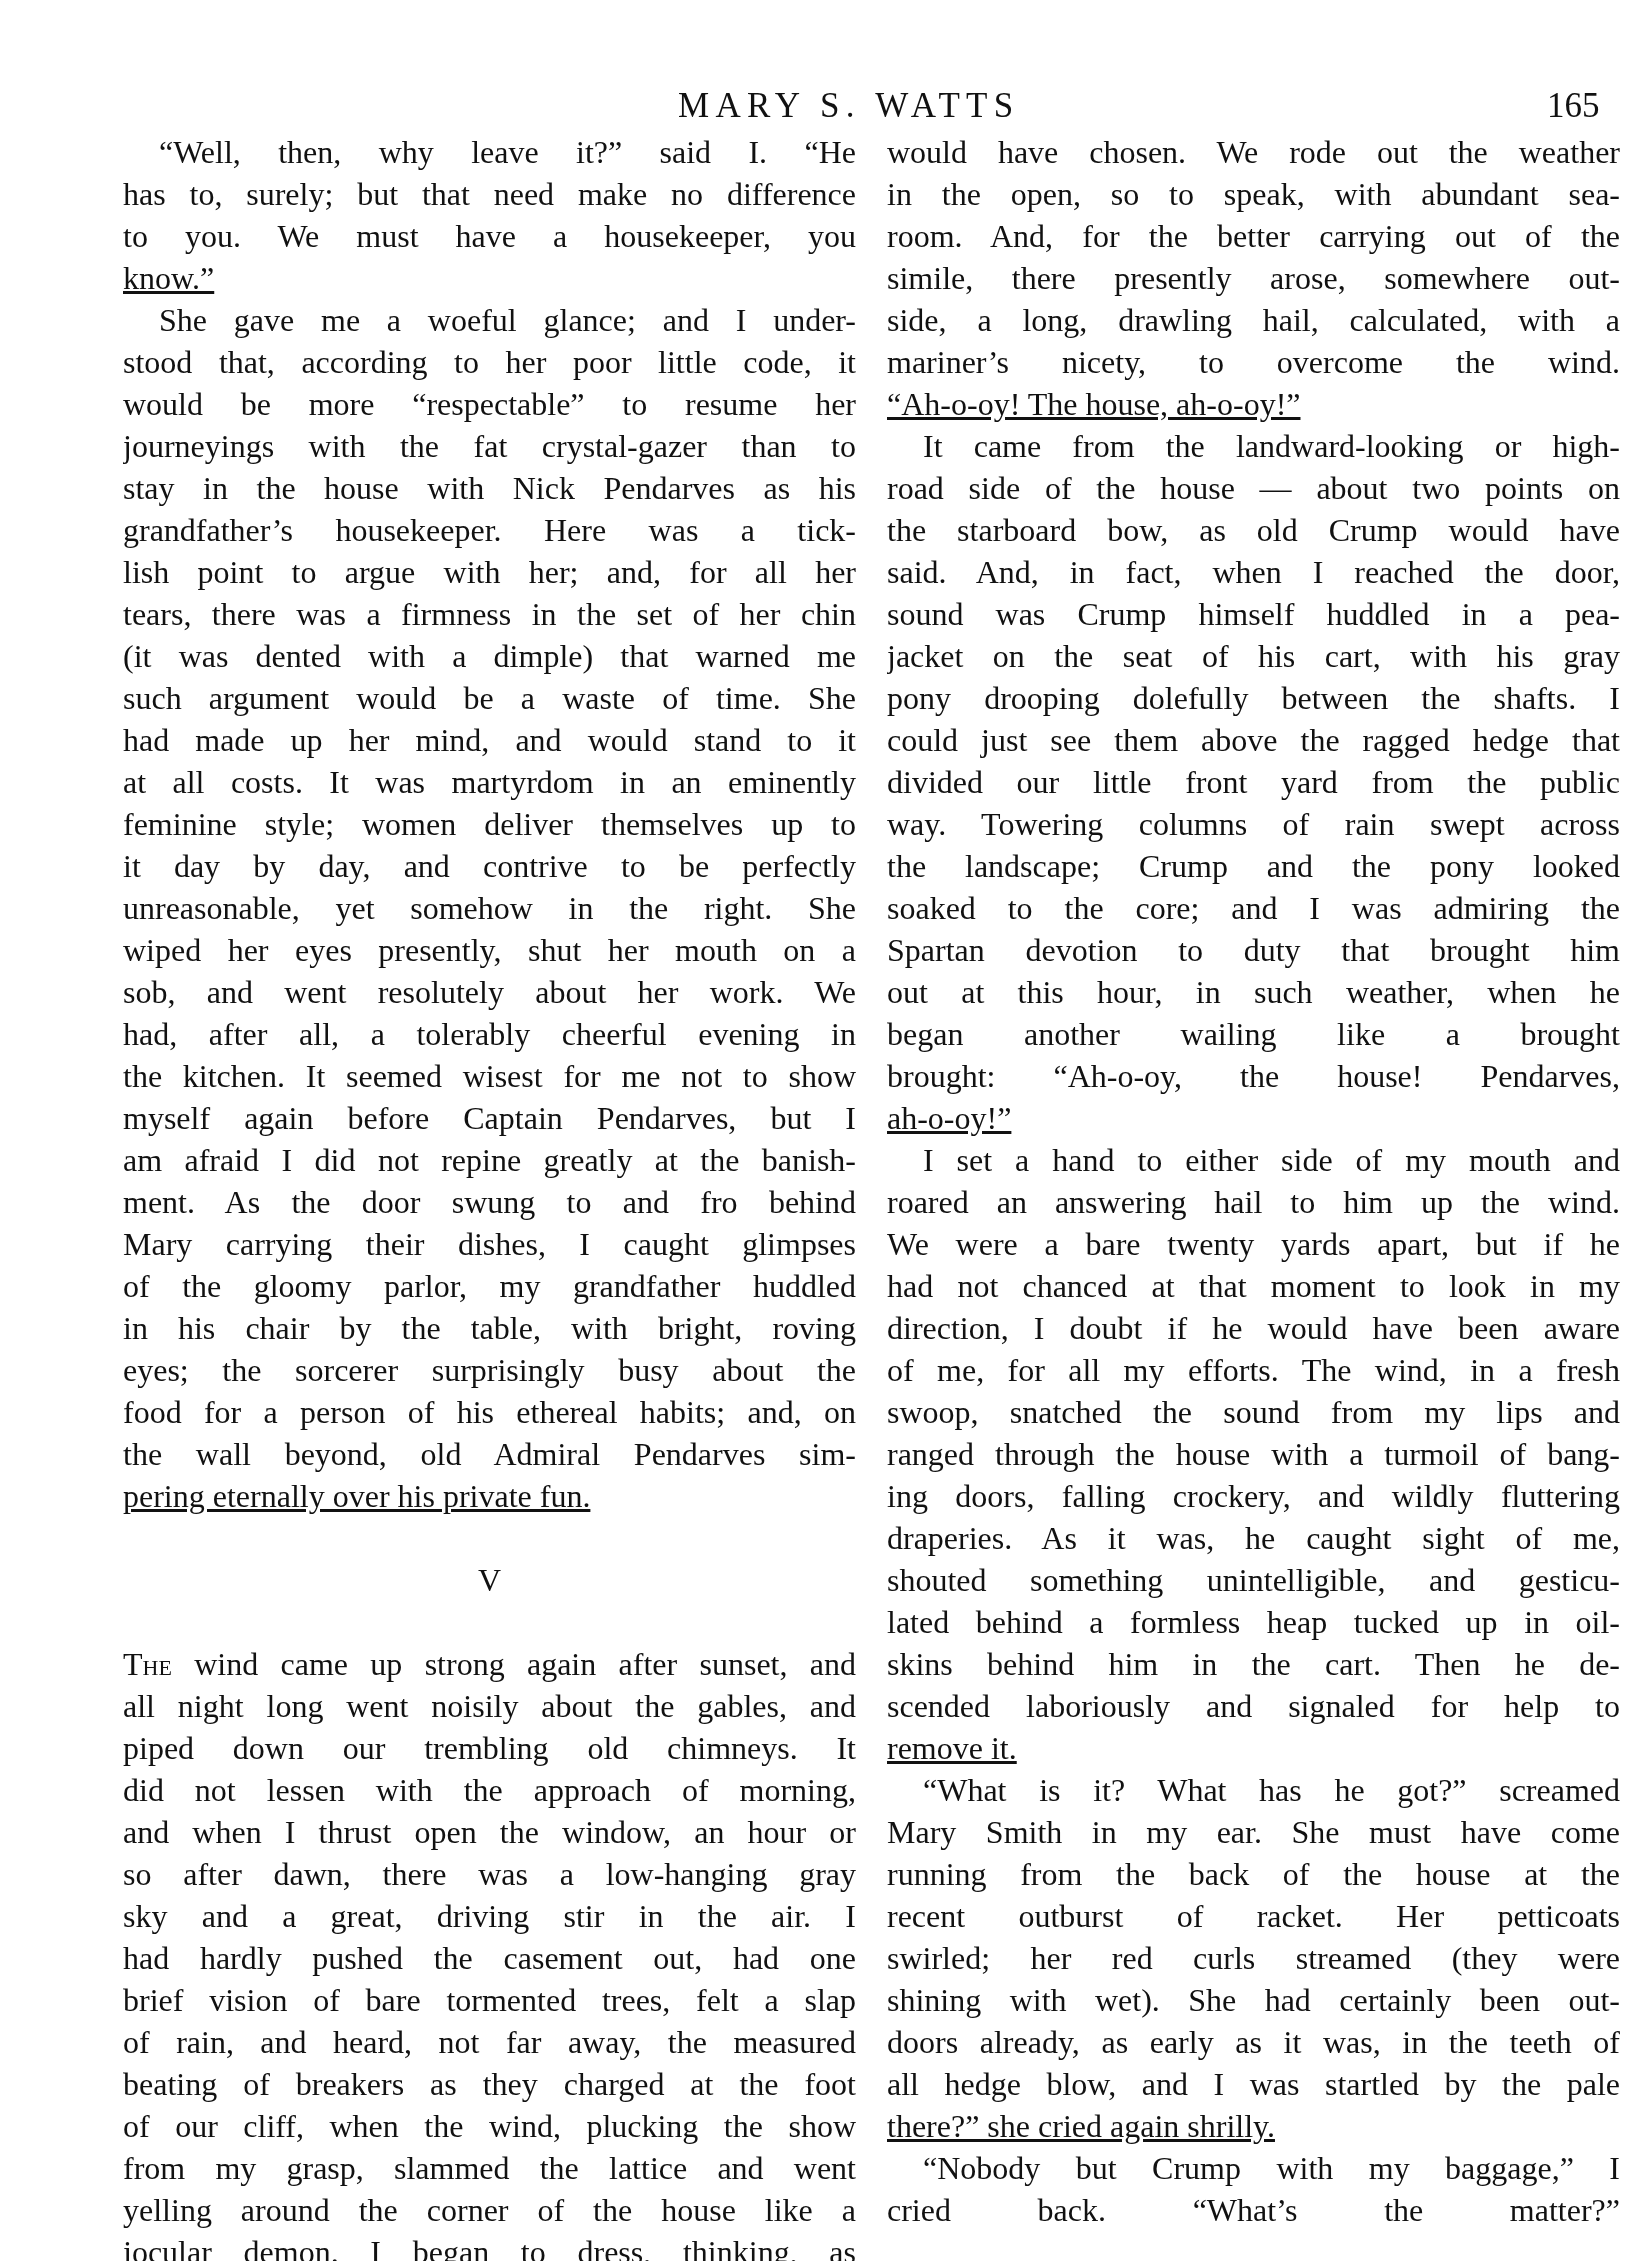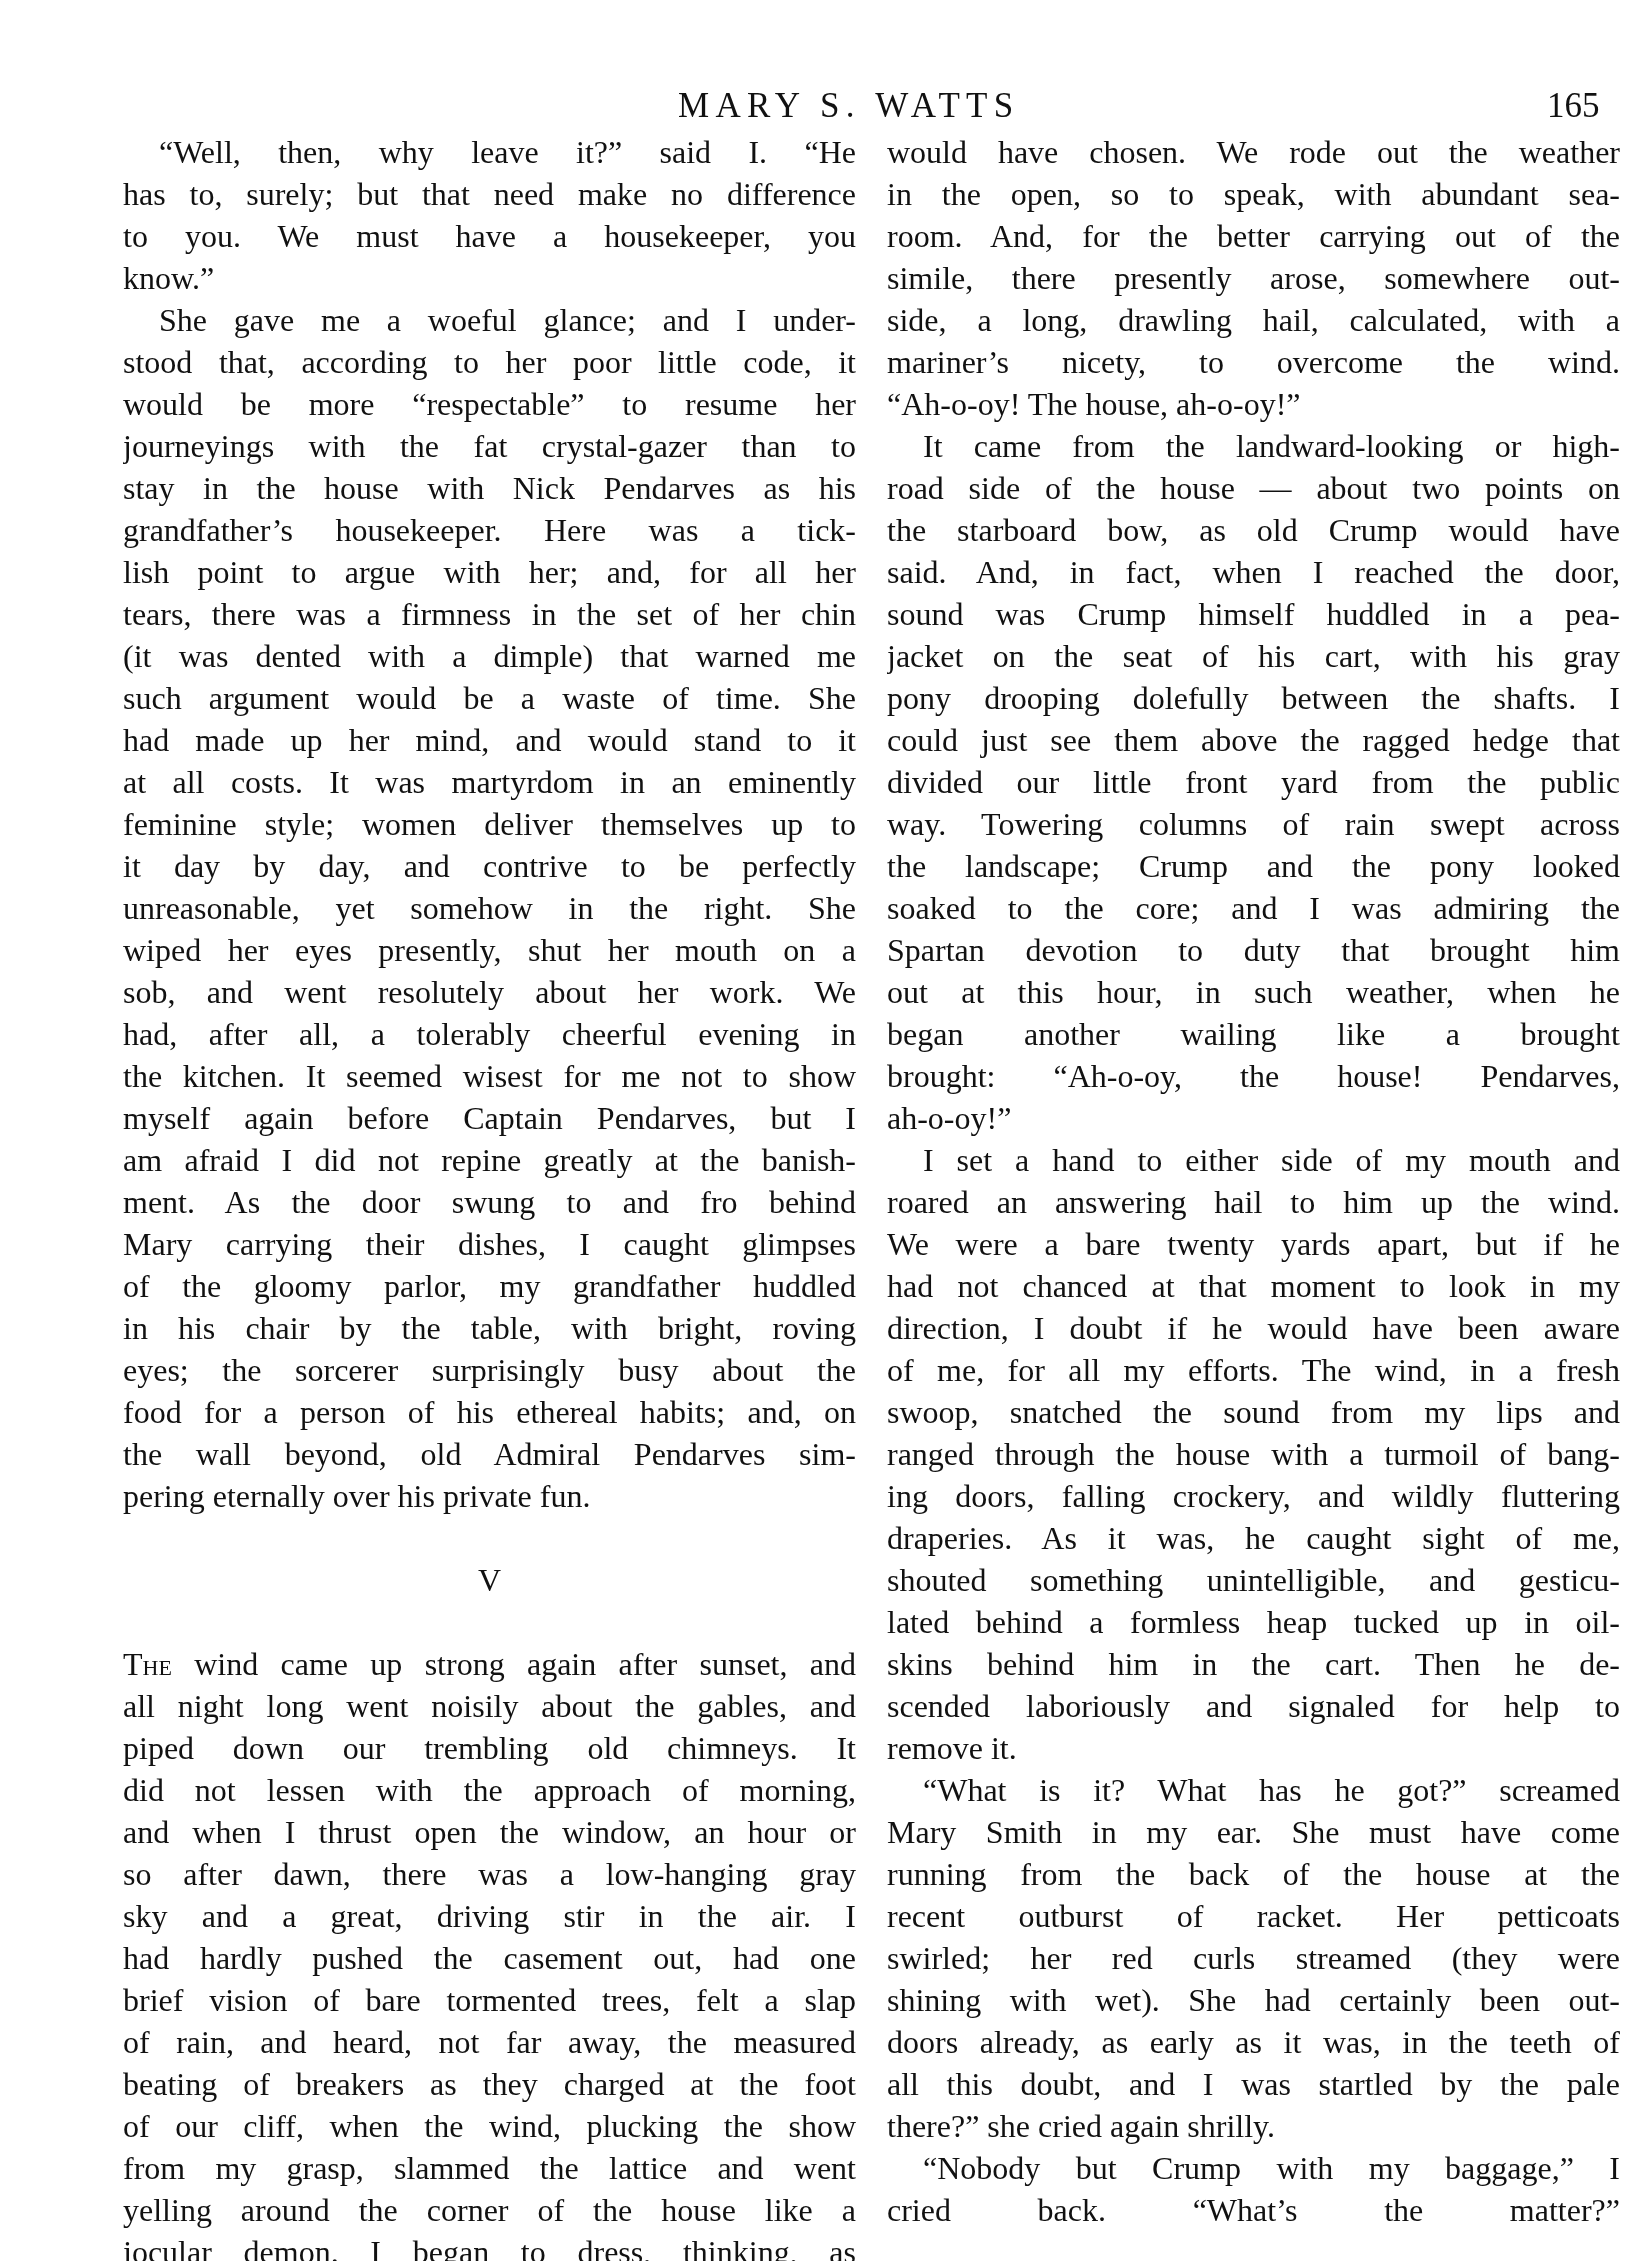--- a/index.html
+++ b/index.html
@@ -6,21 +6,21 @@
   body { width: 1646px; height: 2449px; position: relative; overflow: hidden; color: #111111;
          font-family: "Liberation Serif", "DejaVu Serif", serif; }
   .running-head { position: absolute; top: 81px; left: 0; width: 1646px; height: 50px; text-decoration: underline; }
   .running-title { position: absolute; left: 678px; top: 0; font-size: 35px; letter-spacing: 6.3px; line-height: 50px; }
   .page-number { position: absolute; left: 1547px; top: 0; font-size: 35px; line-height: 50px; }
   .column { position: absolute; top: 131px; width: 733px; }
   .col-left { left: 123px; }
   .col-right { left: 887px; }
   .line { height: 42px; line-height: 42px; font-size: 32px; white-space: nowrap;
           text-align: justify; text-align-last: justify; overflow: hidden; }
-  .line.last { text-align-last: left; }
+  .line.last { text-align-last: left; text-decoration: underline; }
   .line.indent { padding-left: 36px; }
   .line.center { text-align: center; text-align-last: center; }
   .line.blank { }
   .sc { font-variant: small-caps; }
 </style>
 </head>
 <body>
 
 <div class="running-head">
   <span class="running-title">MARY S. WATTS</span>
@@ -120,18 +120,18 @@
     <div class="line">skins behind him in the cart. Then he de-</div>
     <div class="line">scended laboriously and signaled for help to</div>
     <div class="line last">remove it.</div>
     <div class="line indent">“What is it? What has he got?” screamed</div>
     <div class="line">Mary Smith in my ear. She must have come</div>
     <div class="line">running from the back of the house at the</div>
     <div class="line">recent outburst of racket. Her petticoats</div>
     <div class="line">swirled; her red curls streamed (they were</div>
     <div class="line">shining with wet). She had certainly been out-</div>
     <div class="line">doors already, as early as it was, in the teeth of</div>
-    <div class="line">all this doubt, and I was startled by the pale</div>
+    <div class="line">all hedge blow, and I was startled by the pale</div>
     <div class="line last">there?” she cried again shrilly.</div>
     <div class="line indent">“Nobody but Crump with my baggage,” I</div>
     <div class="line">cried back. “What’s the matter?”</div>
   </div>
 
 
 </body></html>

